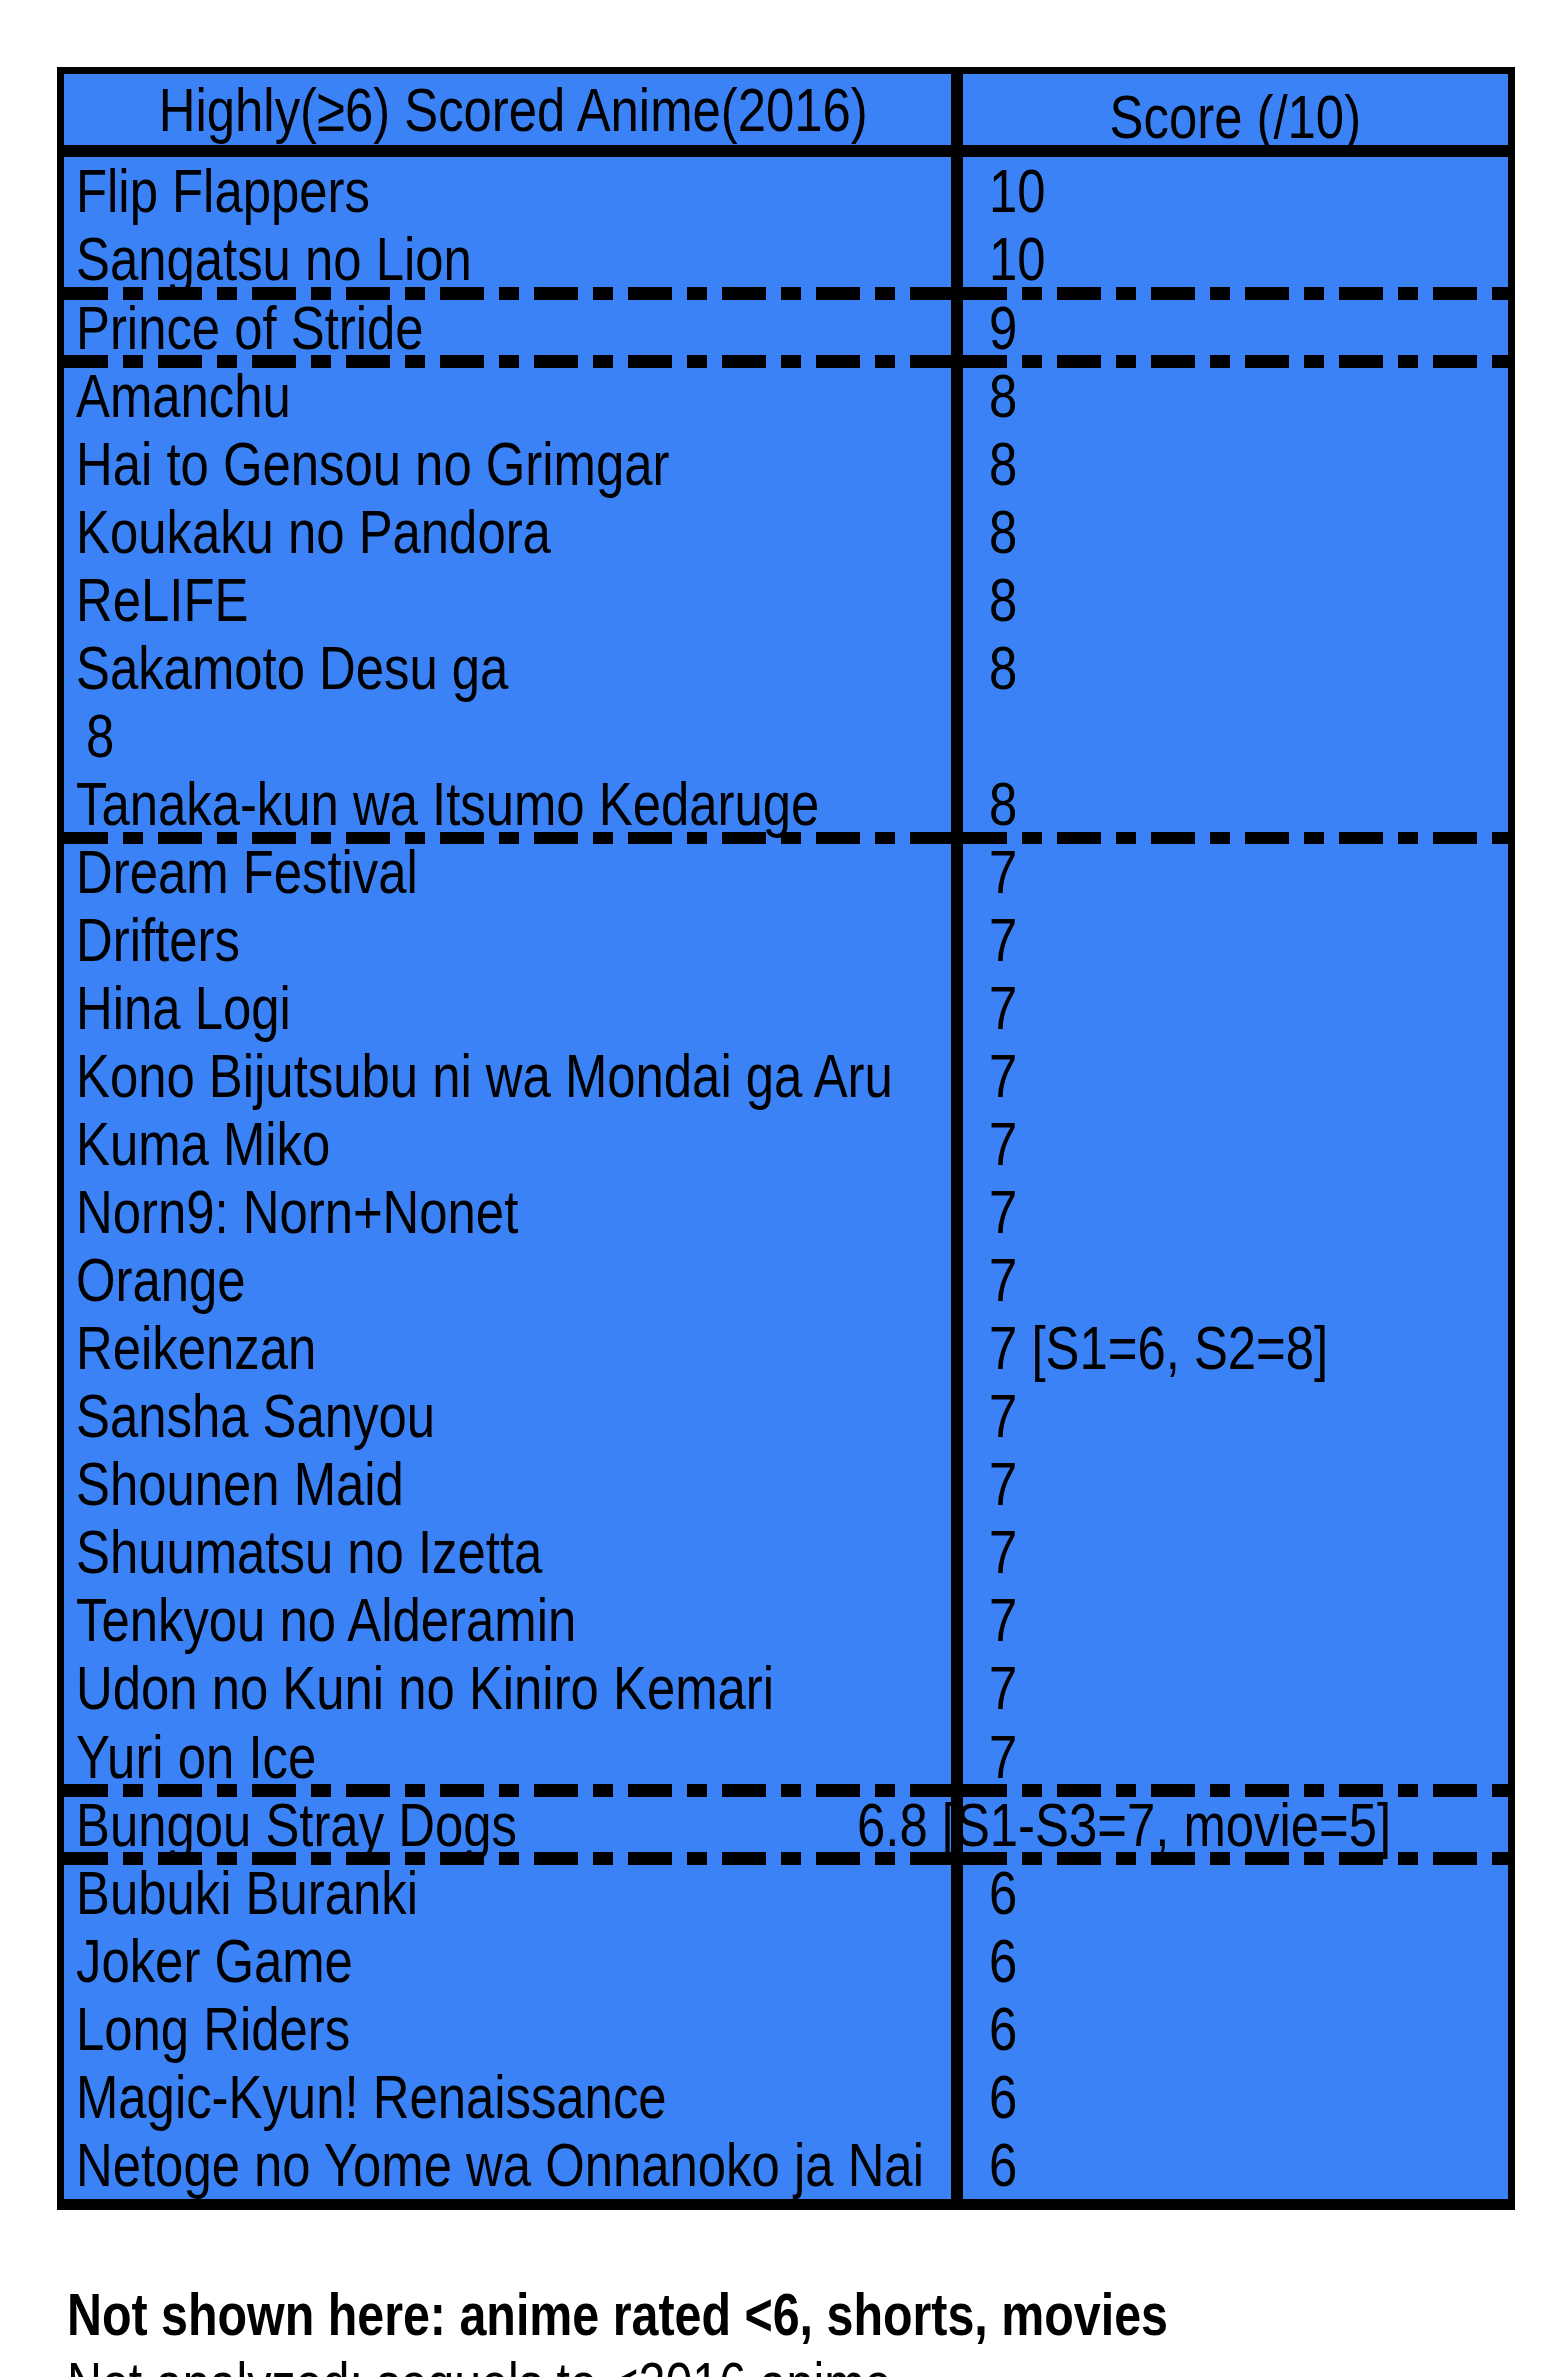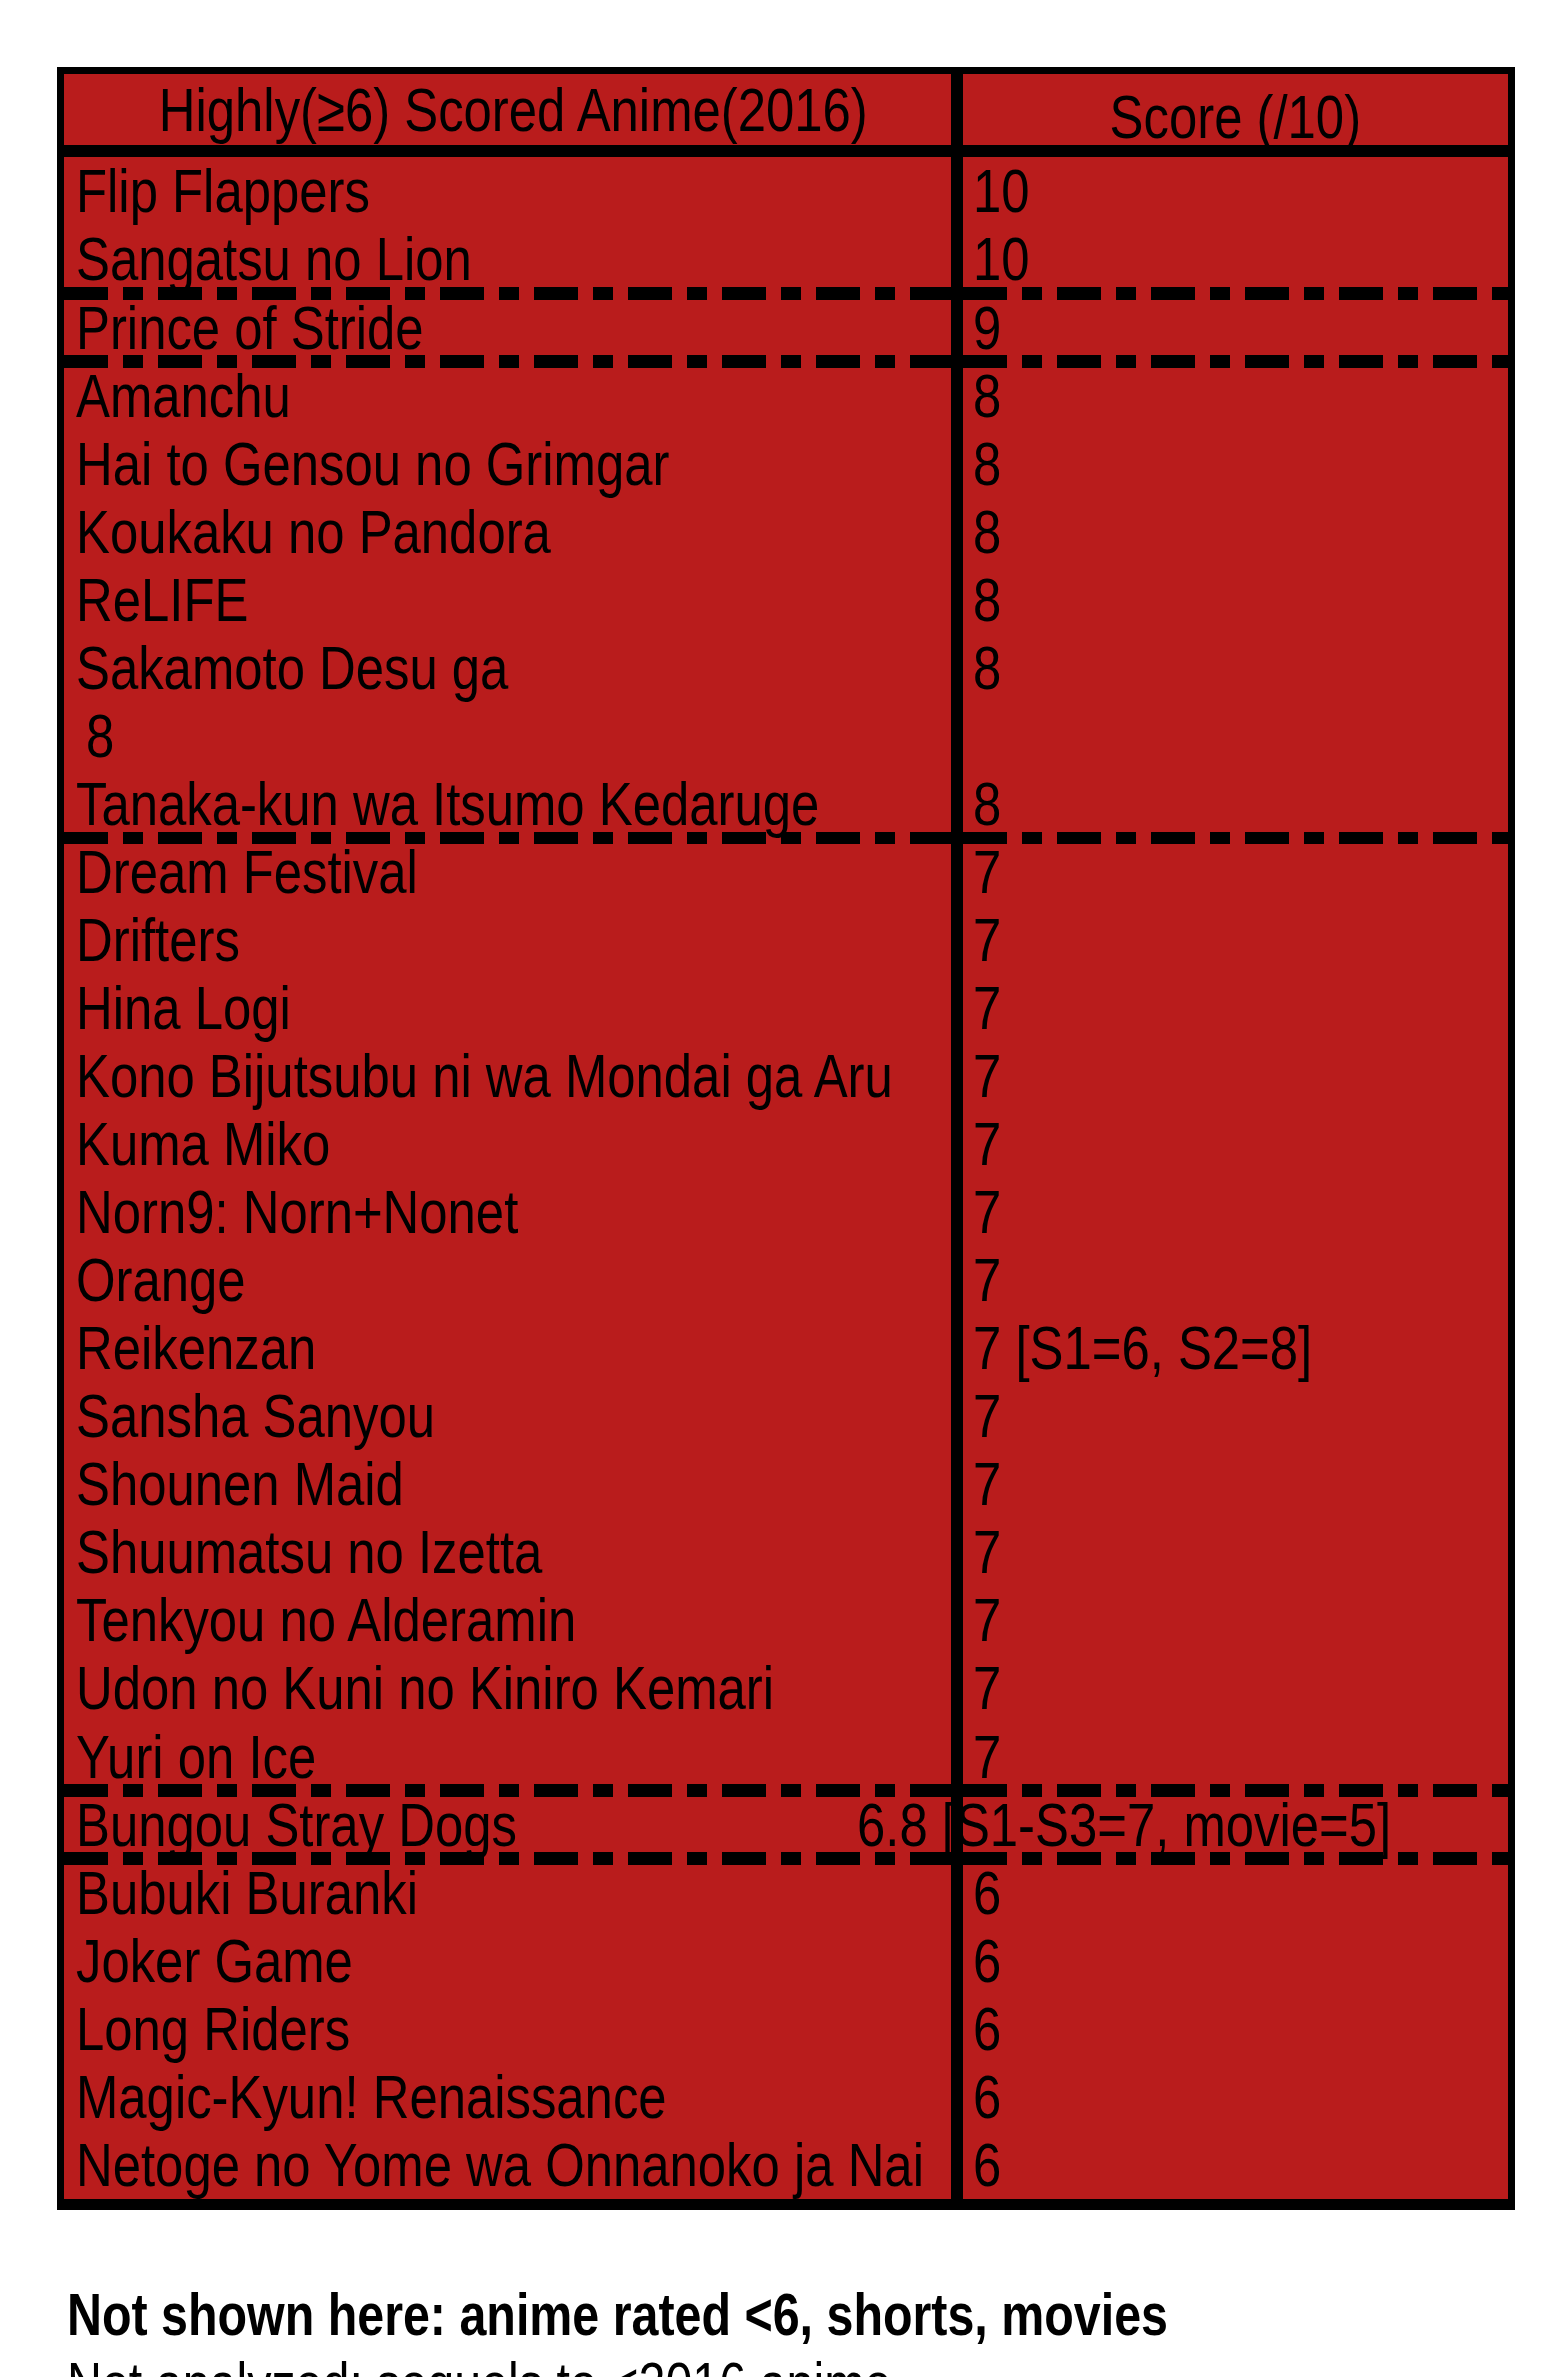--- a/index.html
+++ b/index.html
@@ -19,21 +19,21 @@
   
   .score-table {
     position: absolute;
     left: 57px;
     top: 67px;
     width: 1458px;
     height: 2143px;
     box-sizing: border-box;
     border: 7.6px solid #000;
     border-bottom-width: 11.4px;
-    background: #b91c1c;
+    background: #3b82f6;
   }
   .table-inner {
     position: relative;
     width: 100%;
     height: 100%;
     display: flex;
     flex-direction: column;
   }
 
   
@@ -72,20 +72,21 @@
     flex: 1;
     display: flex;
     flex-direction: column;
     position: relative;
   }
   .row {
     flex: 1;
     display: flex;
     align-items: center;
     min-height: 0;
+    gap: 16px;
   }
   .c1 {
     width: 887px;
     box-sizing: border-box;
     padding-left: 12.4px;
     overflow: visible;
   }
   .c2 {
     flex: 1;
     box-sizing: border-box;

